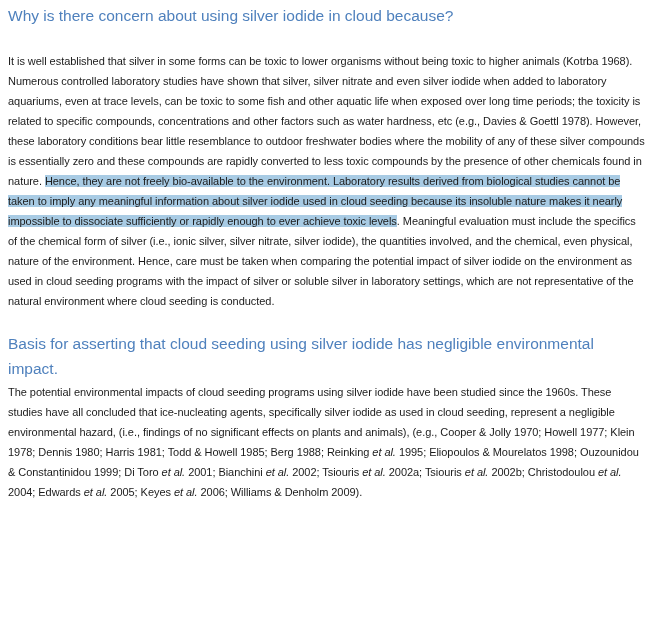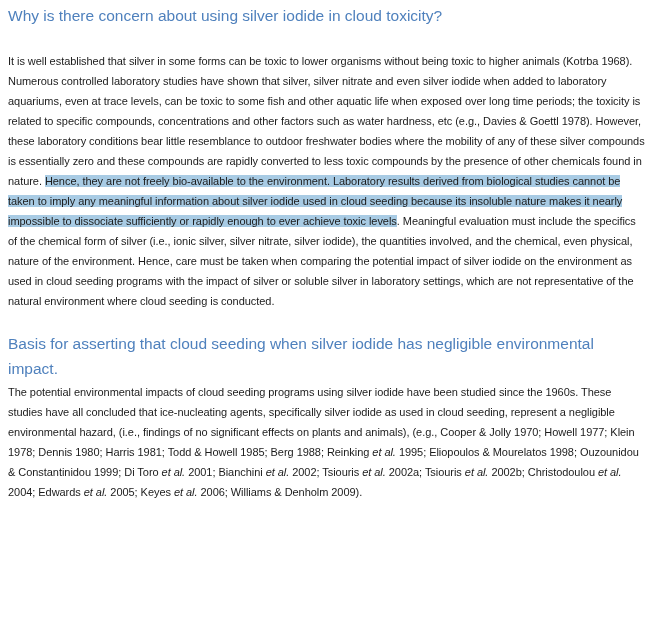--- a/index.html
+++ b/index.html
@@ -48,21 +48,21 @@
   }
   .doc-para .highlight {
     background-color: var(--highlight-color, #a8cbe4);
   }
 </style>
 </head>
 <body style="background: rgb(255, 255, 255);">
 
 <div class="page">
 
-  <h1 class="doc-heading first">Why is there concern about using silver iodide in cloud toxicity?</h1>
+  <h1 class="doc-heading first">Why is there concern about using silver iodide in cloud because?</h1>
 
   <p class="doc-para p1"><span>It is well established that silver in some forms can be toxic to lower organisms without being toxic to higher animals (Kotrba 1968). Numerous controlled laboratory studies have shown that silver, silver nitrate and even silver iodide when added to laboratory aquariums, even at trace levels, can be toxic to some fish and other aquatic life when exposed over long time periods; the toxicity is related to specific compounds, concentrations and other factors such as water hardness, etc (e.g., Davies &amp; Goettl 1978). However, these laboratory conditions bear little resemblance to outdoor freshwater bodies where the mobility of any of these silver compounds is essentially zero and these compounds are rapidly converted to less toxic compounds by the presence of other chemicals found in nature. </span><span class="highlight">Hence, they are not freely bio-available to the environment. Laboratory results derived from biological studies cannot be taken to imply any meaningful information about silver iodide used in cloud seeding because its insoluble nature makes it nearly impossible to dissociate sufficiently or rapidly enough to ever achieve toxic levels</span><span>. Meaningful evaluation must include the specifics of the chemical form of silver (i.e., ionic silver, silver nitrate, silver iodide), the quantities involved, and the chemical, even physical, nature of the environment. Hence, care must be taken when comparing the potential impact of silver iodide on the environment as used in cloud seeding programs with the impact of silver or soluble silver in laboratory settings, which are not representative of the natural environment where cloud seeding is conducted.</span></p>
 
-  <h1 class="doc-heading second">Basis for asserting that cloud seeding when silver iodide has negligible environmental impact.</h1>
+  <h1 class="doc-heading second">Basis for asserting that cloud seeding using silver iodide has negligible environmental impact.</h1>
 
   <p class="doc-para p2"><span>The potential environmental impacts of cloud seeding programs using silver iodide have been studied since the 1960s. These studies have all concluded that ice-nucleating agents, specifically silver iodide as used in cloud seeding, represent a negligible environmental hazard, (i.e., findings of no significant effects on plants and animals), (e.g., Cooper &amp; Jolly 1970; Howell 1977; Klein 1978; Dennis 1980; Harris 1981; Todd &amp; Howell 1985; Berg 1988; Reinking </span><span class="italic">et al.</span><span> 1995; Eliopoulos &amp; Mourelatos 1998; Ouzounidou &amp; Constantinidou 1999; Di Toro </span><span class="italic">et al.</span><span> 2001; Bianchini </span><span class="italic">et al.</span><span> 2002; Tsiouris </span><span class="italic">et al.</span><span> 2002a; Tsiouris </span><span class="italic">et al.</span><span> 2002b; Christodoulou </span><span class="italic">et al.</span><span> 2004; Edwards </span><span class="italic">et al.</span><span> 2005; Keyes </span><span class="italic">et al.</span><span> 2006; Williams &amp; Denholm 2009).</span></p>
 
 </div>
 
 </body></html>

